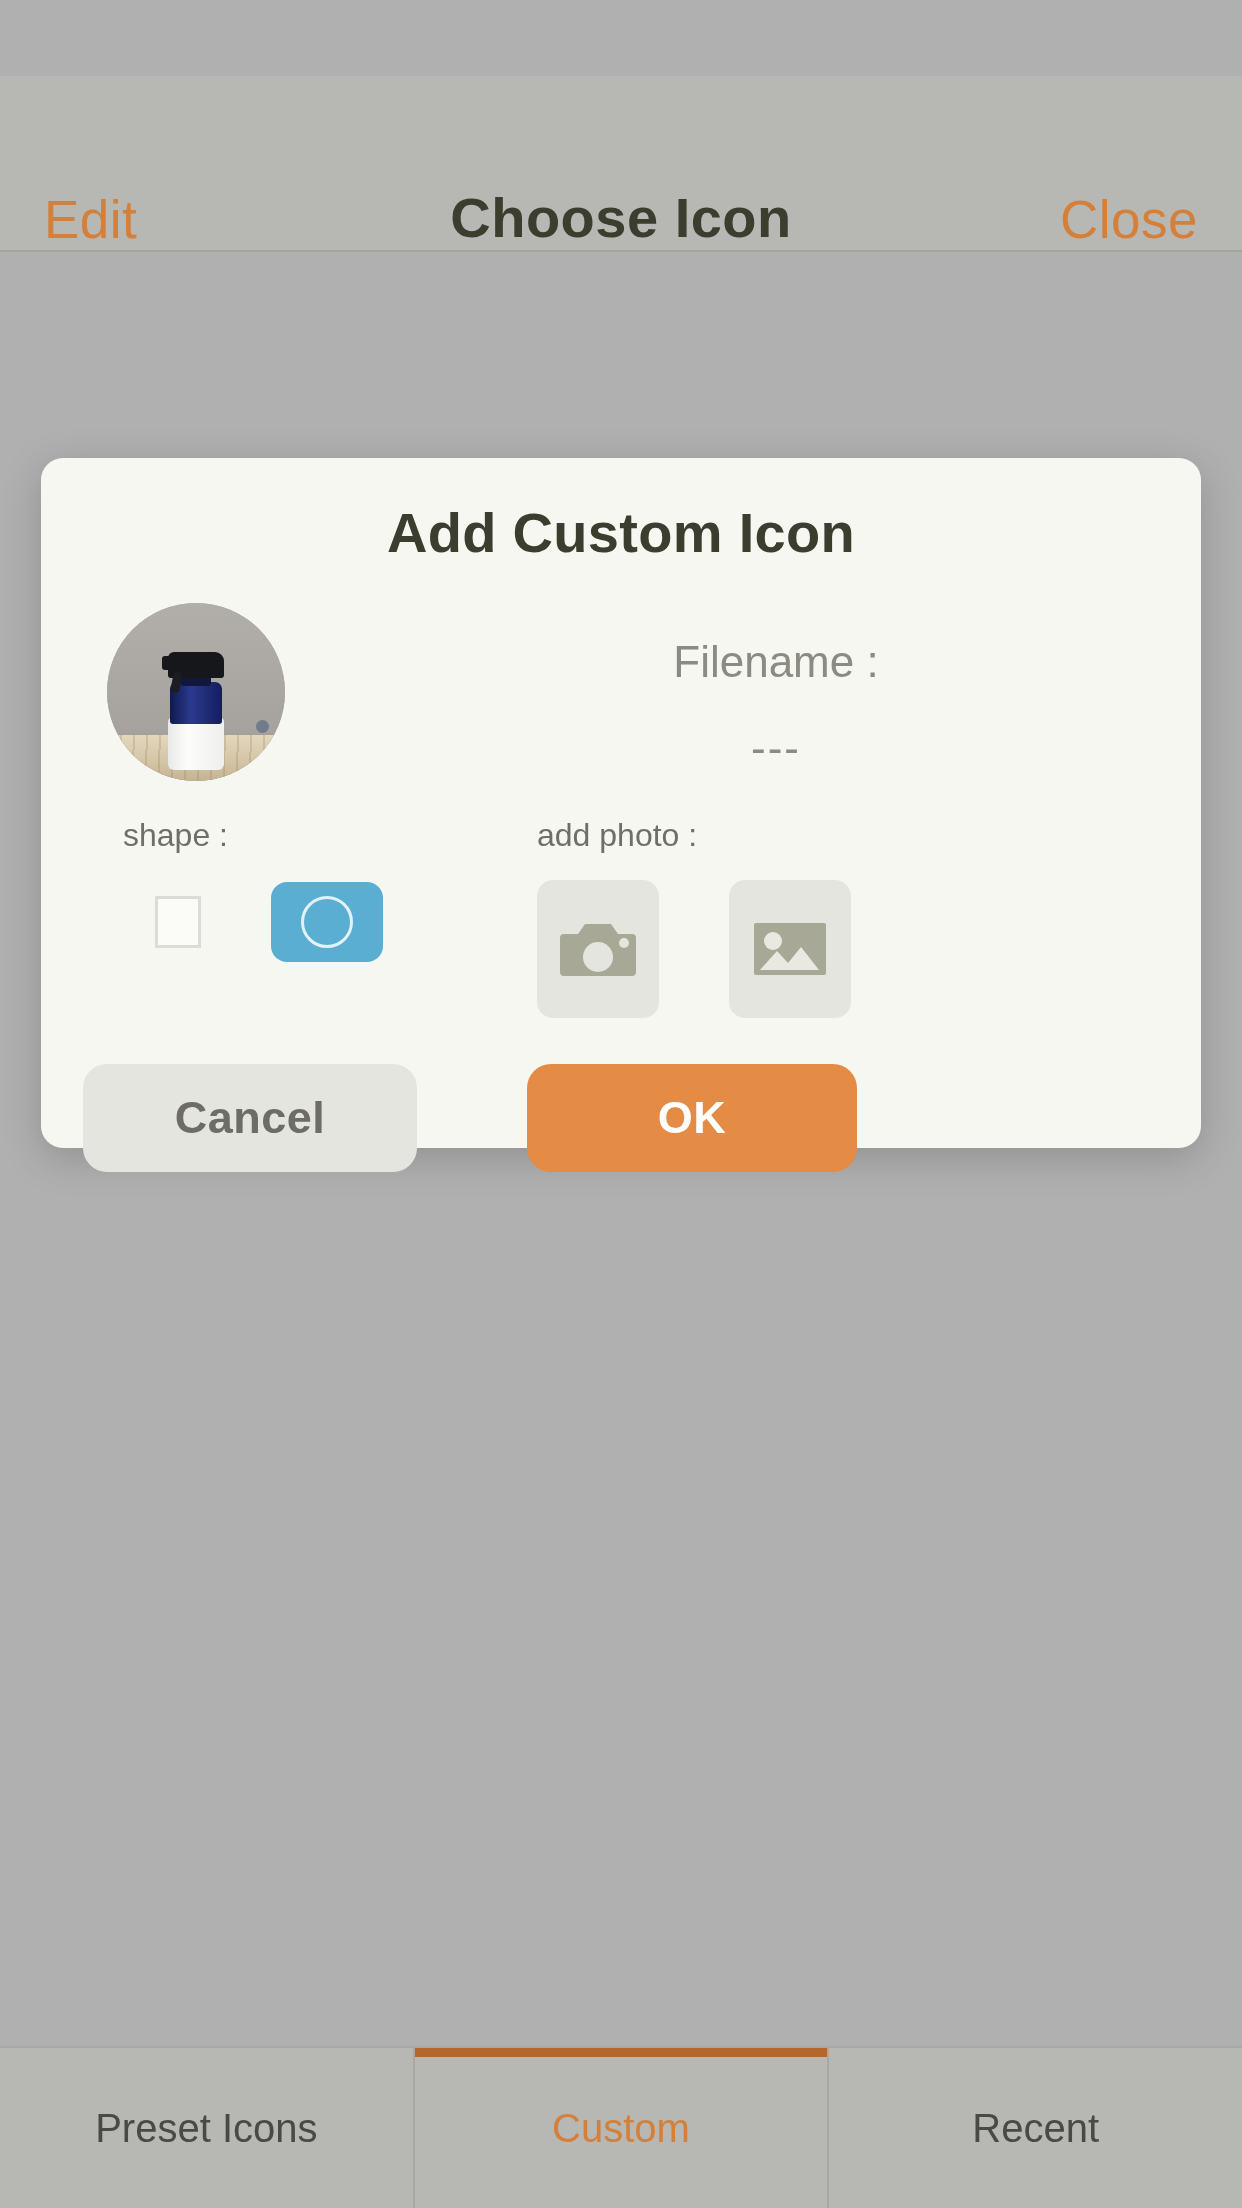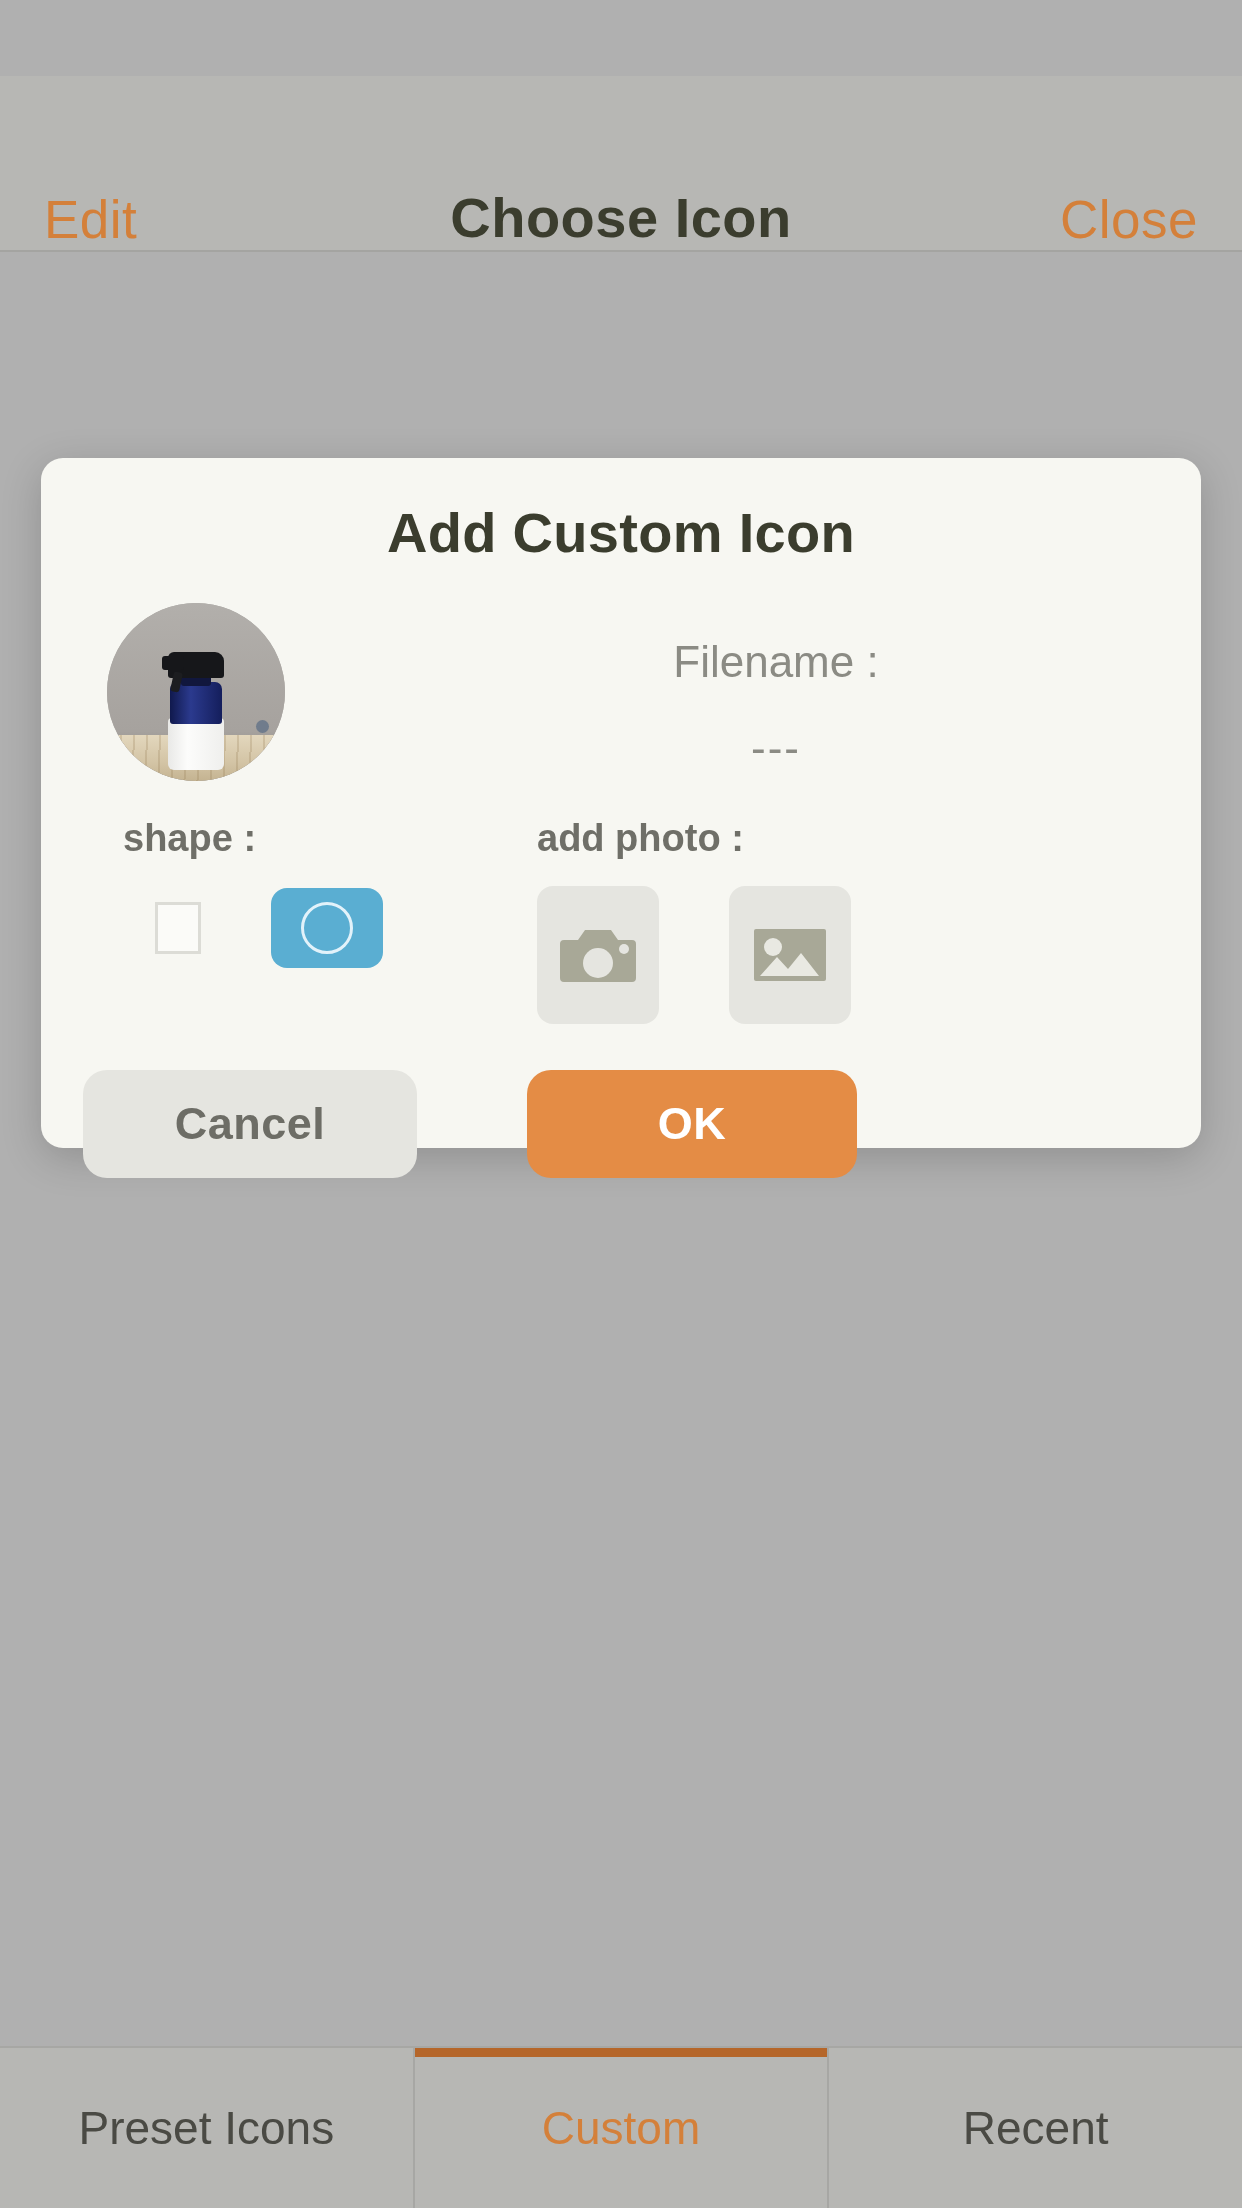--- a/index.html
+++ b/index.html
@@ -222,21 +222,21 @@
 
   
   .options-row {
     display:flex;
     margin-top:36px;
     padding:0 66px 0 82px;
   }
   .opt-col { }
   .opt-col.shape { width:330px; }
   .opt-label {
-    font-size:38px; color:#6f6f68; font-weight:700;
+    font-size:32px; color:#6f6f68; font-weight:400;
   }
   .shape-choices {
     display:flex; align-items:center; gap:38px; margin-top:28px;
   }
   .shape-btn {
     width:108px; height:76px;
     display:flex; align-items:center; justify-content:center;
     border:0; background:transparent; cursor:pointer;
     border-radius:14px;
   }
@@ -295,21 +295,21 @@
     left:0; bottom:0;
     width:1242px; height:162px;
     background:#b7b7b4;
     border-top:2px solid #a7a7a4;
     display:flex;
   }
   .tab {
     flex:1;
     display:flex; align-items:center; justify-content:center;
     position:relative;
-    font-size:46px; color:#4a4a44;
+    font-size:40px; color:#4a4a44;
     background:transparent; border:0; cursor:pointer;
     font-family:"Liberation Sans", sans-serif;
   }
   .tab + .tab { border-left:2px solid #a7a7a4; }
   .tab.active { color:#d4803a; }
   .tab.active::before {
     content:"";
     position:absolute; top:0; left:0; right:0;
     height:9px; background:#b5662a;
   }

